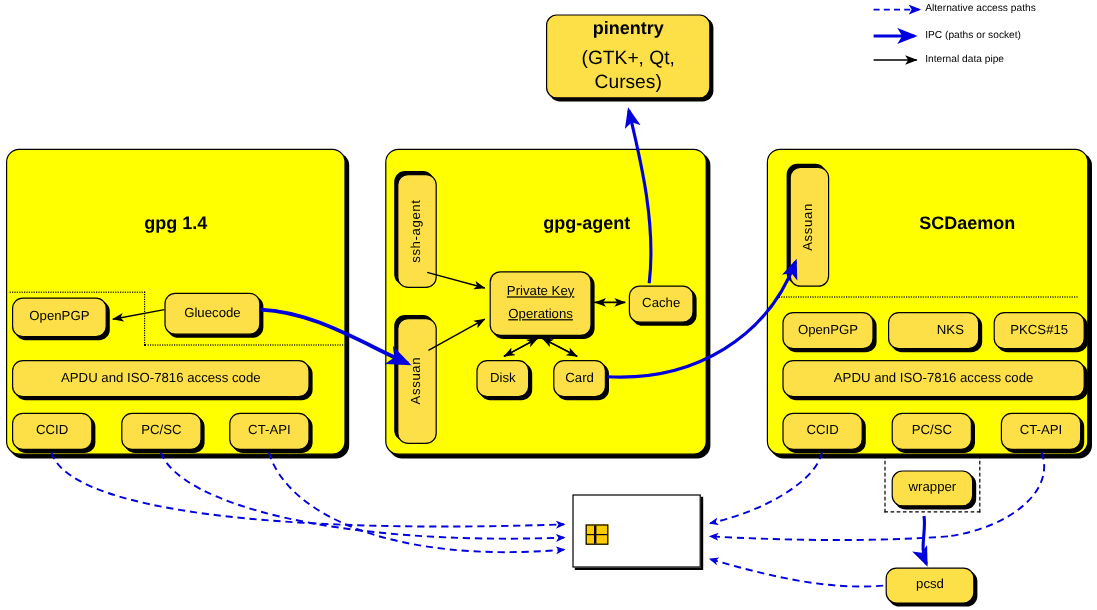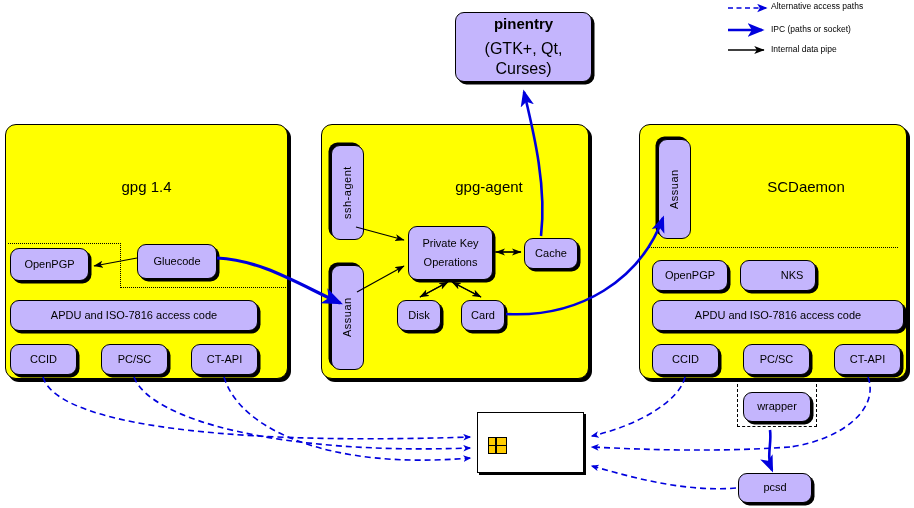--- a/index.html
+++ b/index.html
@@ -1,29 +1,29 @@
 <!DOCTYPE html>
 <html><head>
 <meta charset="utf-8">
 <style>
   html,body{margin:0;padding:0;background:#ffffff;}
   body{width:914px;height:508px;overflow:hidden;
        font-family:"Liberation Sans","DejaVu Sans",sans-serif;}
   #stage{position:relative;width:914px;height:508px;background:#fff;}
 
   
-  .node{position:absolute;background:#c4b5fd;border:1.6px solid #000;
+  .node{position:absolute;background:#fde047;border:1.6px solid #000;
         border-radius:9px;box-sizing:border-box;
         display:flex;align-items:center;justify-content:center;
         text-align:center;color:#000;font-size:11px;line-height:1.25;
         box-shadow:2.5px 2.5px 0 #000;}
   .bigbox{position:absolute;background:#ffff00;border:1.8px solid #000;
           border-radius:11px;box-sizing:border-box;box-shadow:3px 3px 0 #000;}
   .bigtitle{position:absolute;width:100%;text-align:center;
-            font-weight:normal;font-size:15px;color:#000;}
+            font-weight:bold;font-size:15px;color:#000;}
 
   
   .vert{writing-mode:vertical-rl;transform:rotate(180deg);
         letter-spacing:.5px;}
   .dot-t{position:absolute;border-top:1.6px dotted #000;}
   .dot-b{position:absolute;border-top:1.6px dotted #000;}
   .dot-l{position:absolute;border-left:1.6px dotted #000;}
   .dash-region{position:absolute;box-sizing:border-box;
                border:1.8px dashed #000;border-top:none;background:transparent;}
   .dashline{position:absolute;border-top:1.8px dashed #000;}
@@ -78,39 +78,40 @@
   <div class="node" style="left:101px;top:344px;width:67px;height:31px;">PC/SC</div>
   <div class="node" style="left:191px;top:344px;width:67px;height:31px;">CT-API</div>
 
   <div class="bigbox" style="left:321px;top:124px;width:268px;height:255px;"></div>
   <div class="bigtitle" style="left:355px;top:178px;width:268px;">gpg-agent</div>
 
   <div class="node vert" style="left:331px;top:145px;width:33px;height:95px;">ssh-agent</div>
   <div class="node vert" style="left:331px;top:265px;width:33px;height:105px;">Assuan</div>
 
   <div class="node" style="left:408px;top:226px;width:85px;height:54px;
-       flex-direction:column;">
+       flex-direction:column;text-decoration:underline;">
     <div>Private Key</div>
     <div style="margin-top:5px;">Operations</div>
   </div>
 
   <div class="node" style="left:524px;top:238px;width:54px;height:31px;">Cache</div>
   <div class="node" style="left:397px;top:300px;width:44px;height:31px;">Disk</div>
   <div class="node" style="left:461px;top:300px;width:44px;height:31px;">Card</div>
 
   <div class="bigbox" style="left:639px;top:124px;width:268px;height:255px;"></div>
   <div class="bigtitle" style="left:672px;top:178px;width:268px;">SCDaemon</div>
 
   <div class="node vert" style="left:658px;top:139px;width:33px;height:100px;">Assuan</div>
 
   <div class="dashline" style="left:648px;top:247px;width:250px;
        border-top:1.6px dotted #000;"></div>
 
   <div class="node" style="left:652px;top:260px;width:76px;height:31px;">OpenPGP</div>
   <div class="node" style="left:740px;top:260px;width:76px;height:31px;padding-left:28px;">NKS</div>
+  <div class="node" style="left:828px;top:260px;width:76px;height:31px;">PKCS#15</div>
 
   <div class="node" style="left:652px;top:300px;width:252px;height:31px;">APDU and ISO-7816 access code</div>
 
   <div class="node" style="left:652px;top:344px;width:67px;height:31px;">CCID</div>
   <div class="node" style="left:743px;top:344px;width:67px;height:31px;">PC/SC</div>
   <div class="node" style="left:834px;top:344px;width:67px;height:31px;">CT-API</div>
 
   <div class="dash-region" style="left:737px;top:379px;width:80px;height:48px;"></div>
   <div class="node" style="left:738px;top:473px;width:74px;height:30px;">pcsd</div>
 

